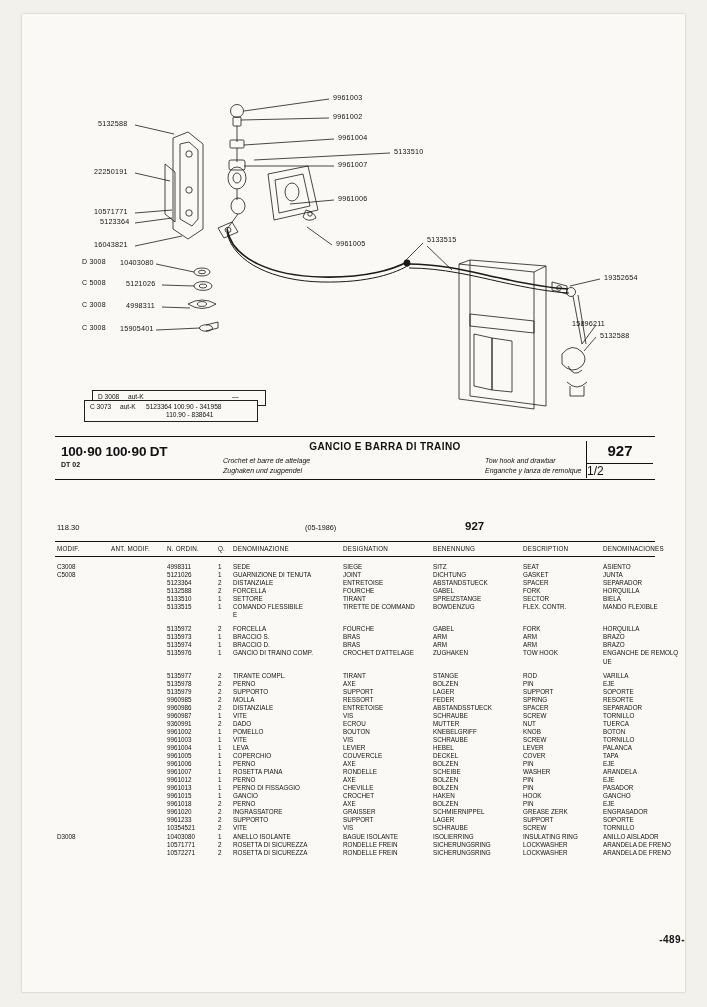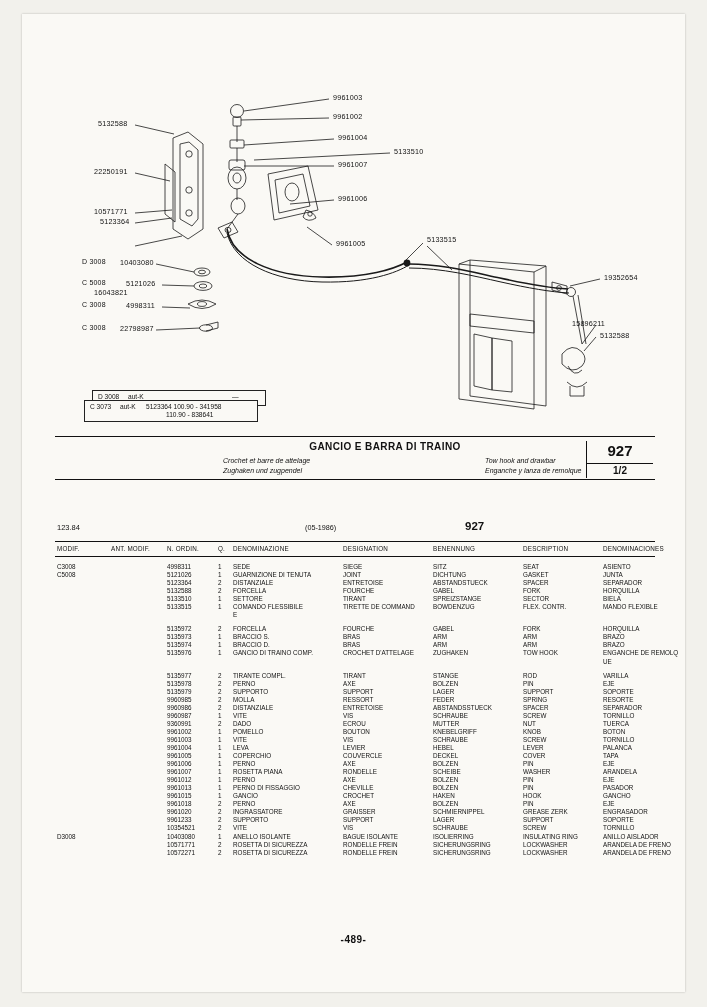--- a/index.html
+++ b/index.html
@@ -135,28 +135,26 @@
     font-weight: bold;
     color: #111;
     border-left: 1.2px solid #111;
     height: 22px;
     line-height: 20px;
   }
   .tb-page {
     position: absolute;
     right: 2px; top: 26px;
     width: 66px;
-    text-align: center;
-    font-size: 10px;
+    font-size: 12px;
     color: #111;
     border-left: 1.2px solid #111;
     border-top: 1.2px solid #111;
     height: 14px;
     line-height: 14px;
-    font-weight: bold;
   }
 
   
   .stripe {
     position: absolute;
     left: 33px;
     top: 505px;
     width: 600px;
     height: 22px;
     border-bottom: 1.2px solid #111;
@@ -207,21 +205,21 @@
   .c-desc  { left: 468px; }
   .c-denom { left: 548px; }
 
   .gap { height: 6px; }
 
   .folio {
     position: absolute;
     left: 0;
     top: 920px;
     width: 663px;
-    text-align: center;
+    text-align: right;
     font-size: 10px;
     font-weight: bold;
     color: #111;
     letter-spacing: 0.5px;
   }
 </style>
 </head>
 <body>
 
 <div class="page">
@@ -327,25 +325,25 @@
 
           <path d="M530 268 L545 272 L545 280 L530 276 Z"></path>
           <circle cx="537" cy="274" r="2.4"></circle>
         </g>
       </svg>
 
       <div class="calloutlabel" style="left:76px; top:105px;">5132588</div>
       <div class="calloutlabel" style="left:72px; top:153px;">22250191</div>
       <div class="calloutlabel" style="left:72px; top:193px;">10571771</div>
       <div class="calloutlabel" style="left:78px; top:203px;">5123364</div>
-      <div class="calloutlabel" style="left:72px; top:226px;margin-top:48px;">16043821</div>
+      <div class="calloutlabel" style="left:72px; top:226px;">16043821</div>
       <div class="calloutlabel" style="left:98px; top:244px;">10403080</div>
       <div class="calloutlabel" style="left:104px; top:265px;">5121026</div>
       <div class="calloutlabel" style="left:104px; top:287px;">4998311</div>
-      <div class="calloutlabel" style="left:98px; top:310px;">22798987</div>
+      <div class="calloutlabel" style="left:98px; top:310px;">15905401</div>
 
       <div class="calloutlabel pref" style="left:60px; top:244px;">D 3008</div>
       <div class="calloutlabel pref" style="left:60px; top:265px;">C 5008</div>
       <div class="calloutlabel pref" style="left:60px; top:287px;">C 3008</div>
       <div class="calloutlabel pref" style="left:60px; top:310px;">C 3008</div>
 
       <div class="calloutlabel" style="left:311px; top:79px;">9961003</div>
       <div class="calloutlabel" style="left:311px; top:98px;">9961002</div>
       <div class="calloutlabel" style="left:316px; top:119px;">9961004</div>
       <div class="calloutlabel" style="left:372px; top:133px;">5133510</div>
@@ -364,37 +362,41 @@
         <div class="t" style="left:44px; top:3px;">aut-K</div>
         <div class="t" style="left:148px; top:3px;">—</div>
         <div class="t" style="left:6px; top:13px;">C 3073</div>
         <div class="t" style="left:36px; top:13px;">aut-K</div>
         <div class="t" style="left:62px; top:13px;">5123364  100.90 - 341958</div>
         <div class="t" style="left:82px; top:21px;">110.90 - 838641</div>
       </div>
     </div>
 
     <div class="titleblock">
+      <div class="tb-model">
+        <div class="m1">100·90 100·90 DT</div>
+        <div class="m2">DT 02</div>
+      </div>
       <div class="tb-center">
         <div class="c-it">GANCIO E BARRA DI TRAINO</div>
       </div>
       <div class="tb-sub left">
         <div>Crochet et barre de attelage</div>
         <div>Zughaken und zugpendel</div>
       </div>
       <div class="tb-sub right">
         <div>Tow hook and drawbar</div>
         <div>Enganche y lanza de remolque</div>
       </div>
       <div class="tb-num">927</div>
       <div class="tb-page">1/2</div>
     </div>
 
     <div class="stripe">
-      <span class="s-left">123.84</span>
+      <span class="s-left">118.30</span>
       <span class="s-mid">(05-1986)</span>
       <span class="s-num">927</span>
     </div>
 
     <div class="table">
       <div class="thead">
         <span class="c-modif">MODIF.</span>
         <span class="c-ant">ANT. MODIF.</span>
         <span class="c-ord">N. ORDIN.</span>
         <span class="c-q">Q.</span>

